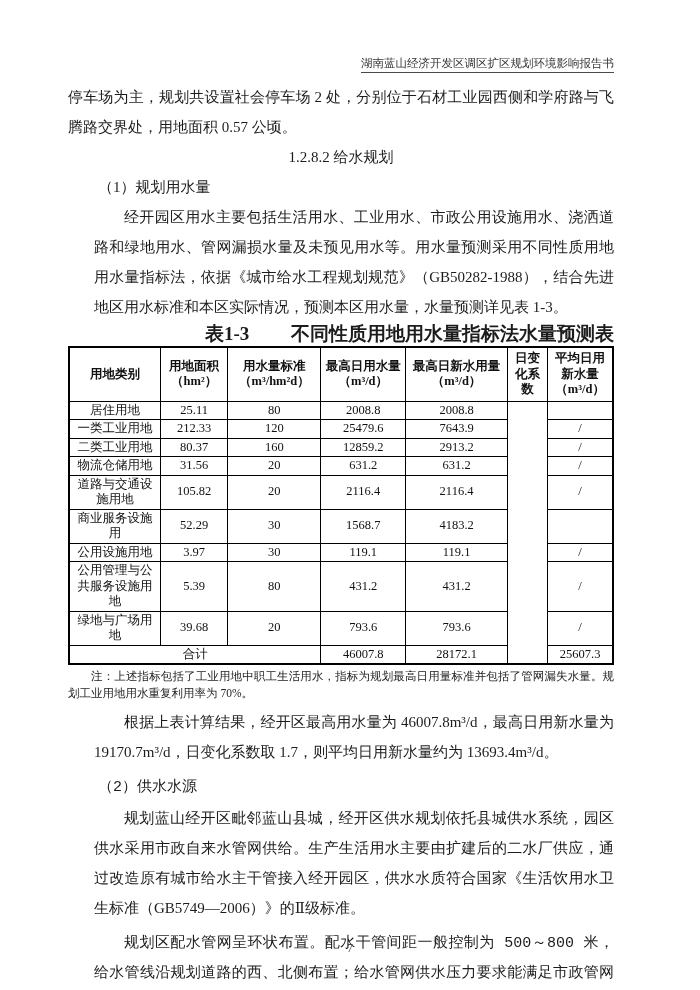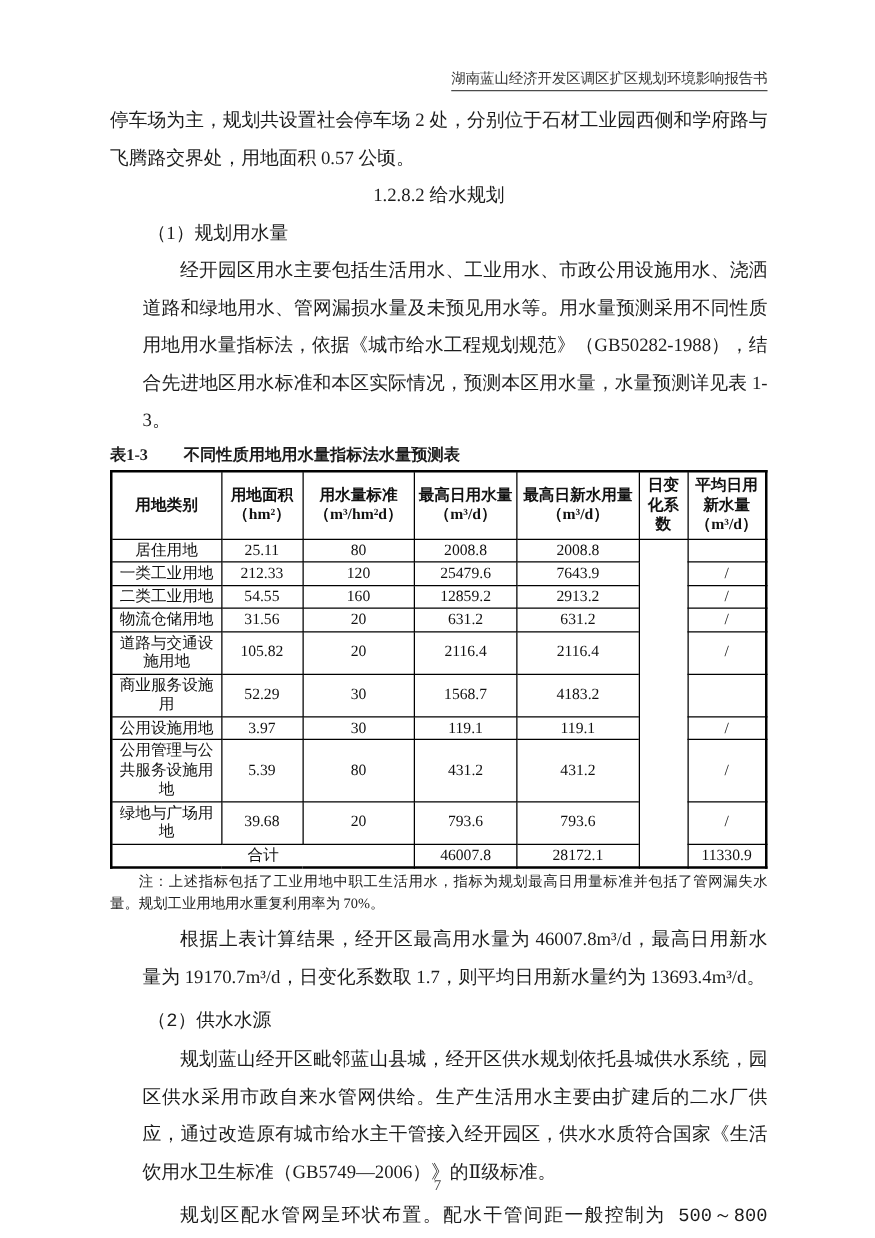--- a/index.html
+++ b/index.html
@@ -1,28 +1,28 @@
 <!DOCTYPE html>
 <html><head>
 <meta charset="utf-8">
 <style>
   html,body{margin:0;padding:0;background:#ffffff;}
   .page{
     width:700px;height:990px;position:relative;background:#fff;
-    box-sizing:border-box;padding:56px 86px 0 88px;
+    box-sizing:border-box;padding:56px 86px 0 68px;
     font-family:"Liberation Serif","DejaVu Serif",serif;color:#1c1c1c;
     overflow:hidden;
   }
   .doc-header{text-align:right;font-size:11.5px;line-height:15px;margin:0 0 11px 0;color:#333;}
   .doc-header .hdr-text{border-bottom:1.5px solid #4a4a4a;padding-bottom:3px;}
   .para{font-size:15px;line-height:30px;text-align:justify;margin:0;}
   .indent{text-indent:2em;margin-left:26px;}
   .section-heading{font-size:15px;line-height:30px;font-weight:normal;margin:0;text-align:center;}
   .sub-heading{font-size:15px;line-height:30px;font-weight:normal;margin:0;text-indent:2em;}
-  .table-caption{text-align:left;font-weight:bold;font-size:13px;line-height:20px;margin:2px 0 2px 0;}
+  .table-caption{text-align:right;font-weight:bold;font-size:19px;line-height:20px;margin:2px 0 2px 0;}
   .table-caption .tbl-label{margin-right:2.2em;}
   table.water-table{width:100%;border-collapse:collapse;border:2px solid #000;text-align:center;}
   table.water-table th,table.water-table td{
     border:1px solid #000;padding:1px 2px;font-size:12.5px;line-height:15.5px;
     vertical-align:middle;color:#111;
   }
   table.water-table th{font-weight:bold;padding:3px 1px;}
   .note{font-size:11.5px;line-height:17px;text-align:justify;text-indent:2em;margin:3px 0 5px 0;color:#222;}
   .after-note{margin-top:2px;}
   .gap-top{margin-top:6px;font-family:Liberation Mono, monospace;}
@@ -83,21 +83,21 @@
       <tr>
         <td>一类工业用地</td>
         <td>212.33</td>
         <td>120</td>
         <td>25479.6</td>
         <td>7643.9</td>
         <td>/</td>
       </tr>
       <tr>
         <td>二类工业用地</td>
-        <td>54.55</td>
+        <td>80.37</td>
         <td>160</td>
         <td>12859.2</td>
         <td>2913.2</td>
         <td>/</td>
       </tr>
       <tr>
         <td>物流仓储用地</td>
         <td>31.56</td>
         <td>20</td>
         <td>631.2</td>
@@ -141,21 +141,21 @@
         <td>39.68</td>
         <td>20</td>
         <td>793.6</td>
         <td>793.6</td>
         <td>/</td>
       </tr>
       <tr>
         <td colspan="3">合计</td>
         <td>46007.8</td>
         <td>28172.1</td>
-        <td>11330.9</td>
+        <td>25607.3</td>
       </tr>
     </tbody>
   </table>
 
   <p class="note">注：上述指标包括了工业用地中职工生活用水，指标为规划最高日用量标准并包括了管网漏失水量。规划工业用地用水重复利用率为 70%。</p>
 
   <p class="para indent after-note">根据上表计算结果，经开区最高用水量为 46007.8m³/d，最高日用新水量为 19170.7m³/d，日变化系数取 1.7，则平均日用新水量约为 13693.4m³/d。</p>
 
   <h4 class="sub-heading gap-top">（2）供水水源</h4>
 

